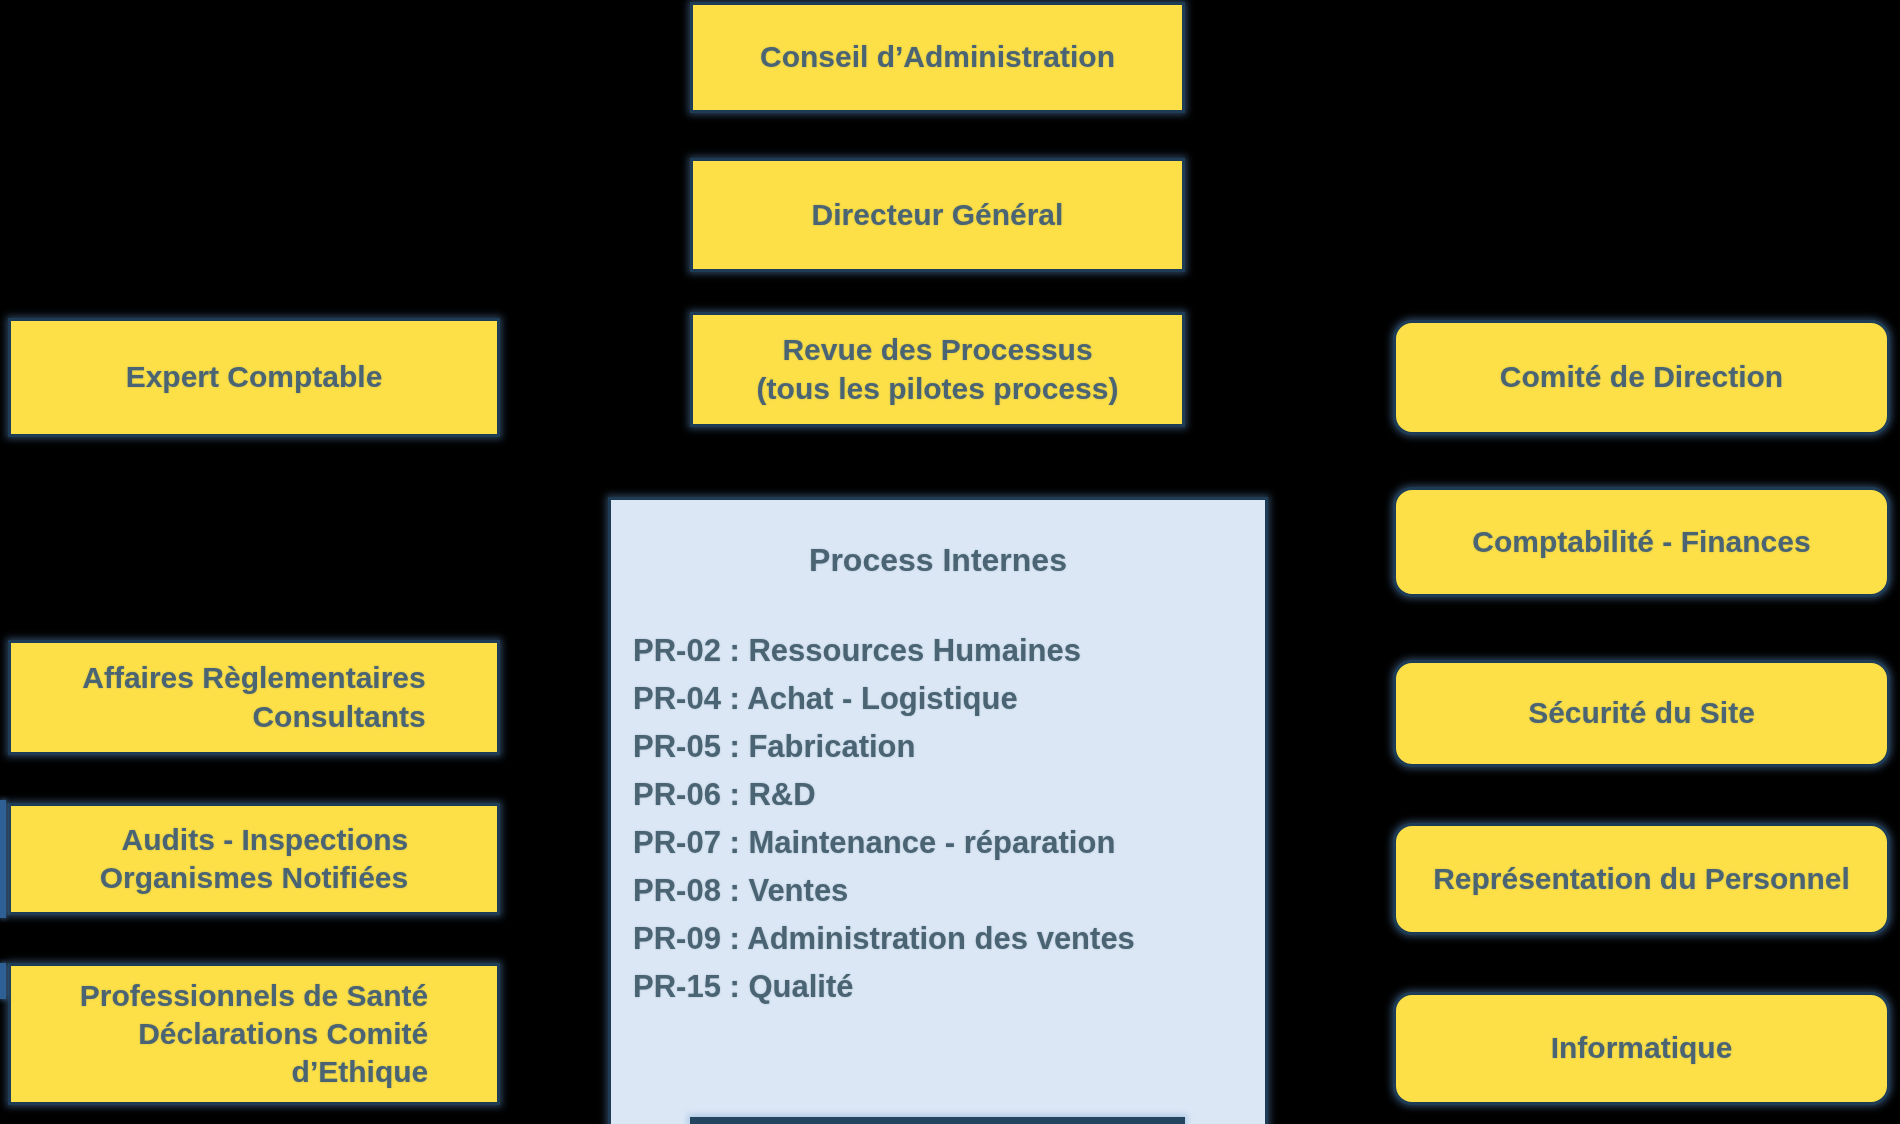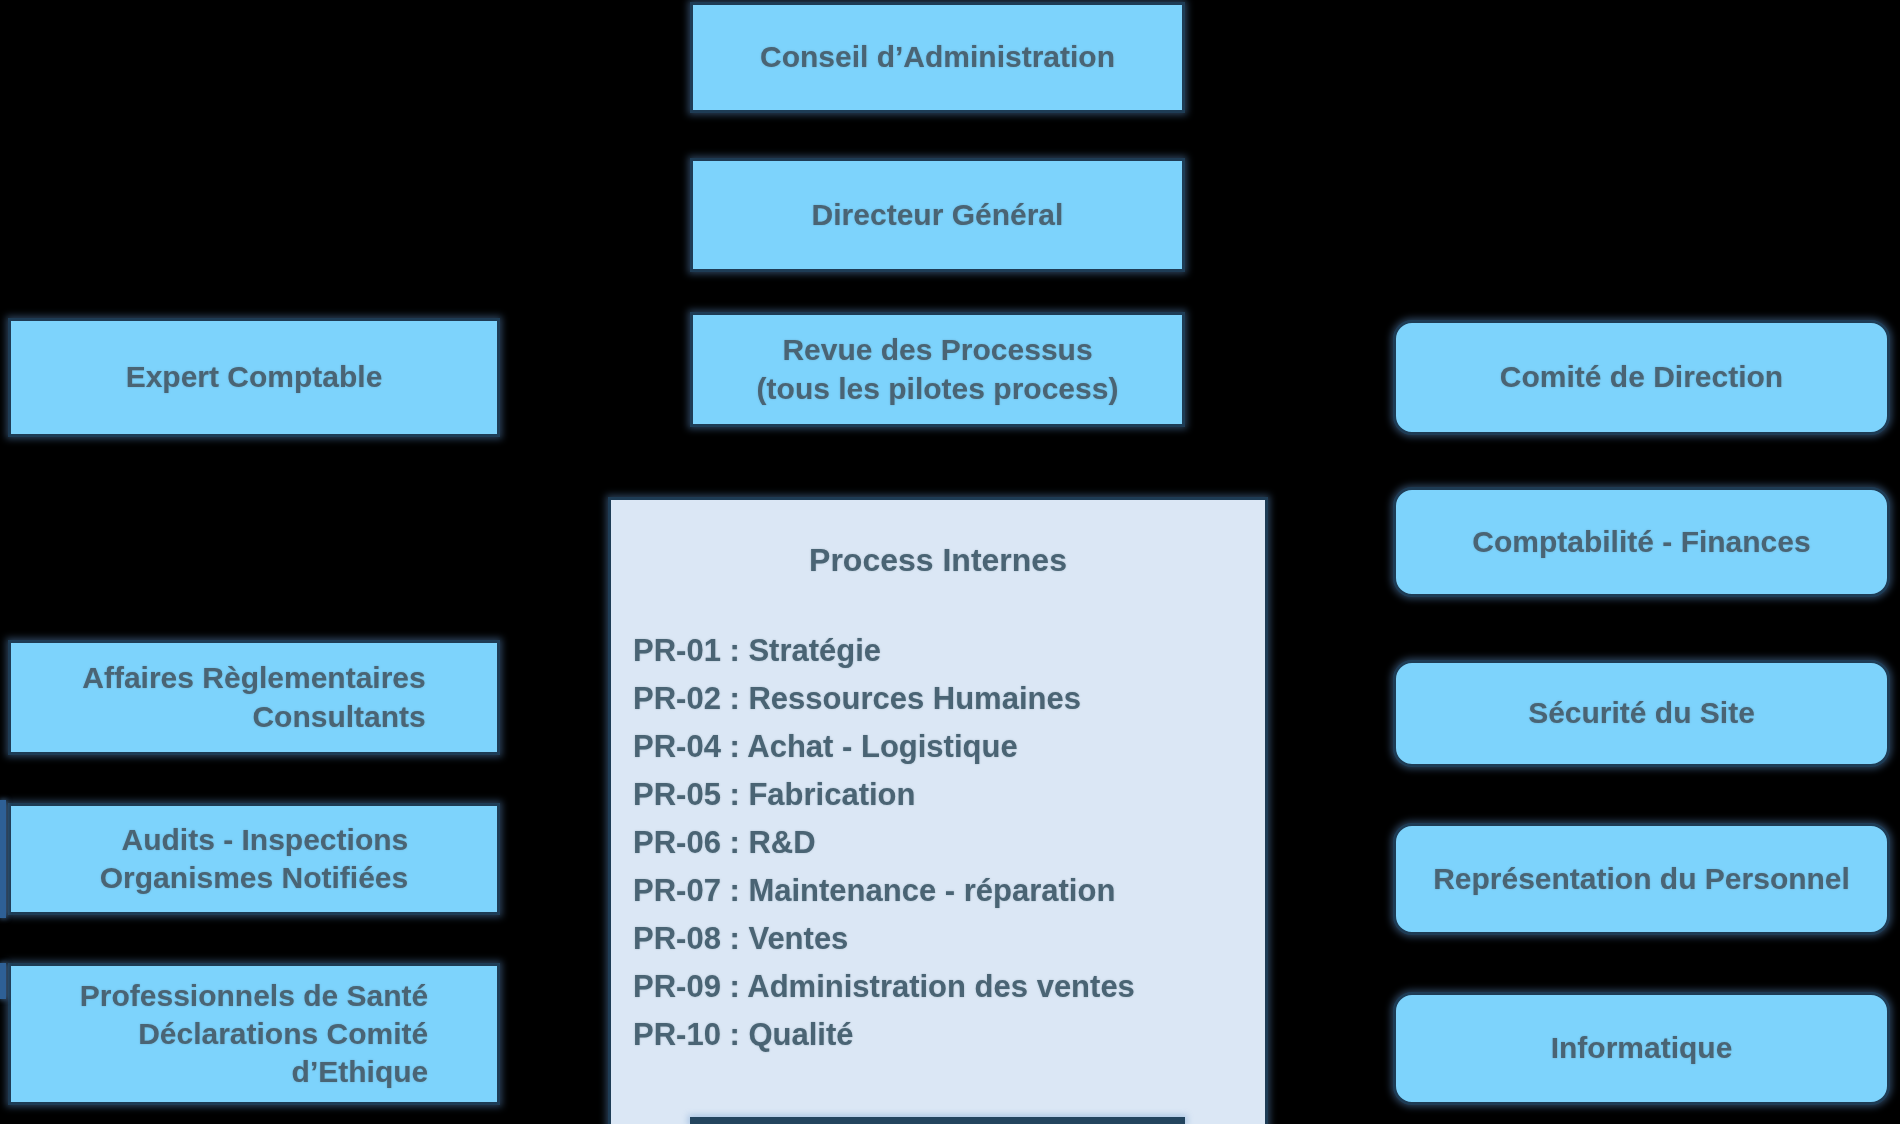--- a/index.html
+++ b/index.html
@@ -11,21 +11,21 @@
     position: relative;
     width: 1900px;
     height: 1124px;
     background: #000000;
     overflow: hidden;
     font-family: "Liberation Sans", "DejaVu Sans", sans-serif;
   }
   .node {
     position: absolute;
     box-sizing: border-box;
-    background: #7dd3fc;
+    background: #fde047;
     border: 3px solid #1e3c55;
     box-shadow: 0 0 7px 2px rgba(95, 145, 200, 0.45);
     display: flex;
     align-items: center;
     justify-content: center;
     text-align: center;
     color: #4a6474;
     font-size: 30px;
     font-weight: 600;
     line-height: 1.27;
@@ -129,29 +129,28 @@
   <div class="node col-right" style="top:823px;height:112px">
     <span>Représentation du Personnel</span>
   </div>
   <div class="node col-right" style="top:992px;height:113px">
     <span>Informatique</span>
   </div>
 
   <div class="big-box">
     <div class="big-title">Process Internes</div>
     <div class="pr-list">
-      <div class="pr-item">PR-01 : Stratégie</div>
       <div class="pr-item">PR-02 : Ressources Humaines</div>
       <div class="pr-item">PR-04 : Achat - Logistique</div>
       <div class="pr-item">PR-05 : Fabrication</div>
       <div class="pr-item">PR-06 : R&amp;D</div>
       <div class="pr-item">PR-07 : Maintenance - réparation</div>
       <div class="pr-item">PR-08 : Ventes</div>
       <div class="pr-item">PR-09 : Administration des ventes</div>
-      <div class="pr-item">PR-10 : Qualité</div>
+      <div class="pr-item">PR-15 : Qualité</div>
     </div>
   </div>
 
   <div class="partial-box-edge"></div>
 
   <div class="edge-accent a1"></div>
   <div class="edge-accent a2"></div>
 
 </div>
 

